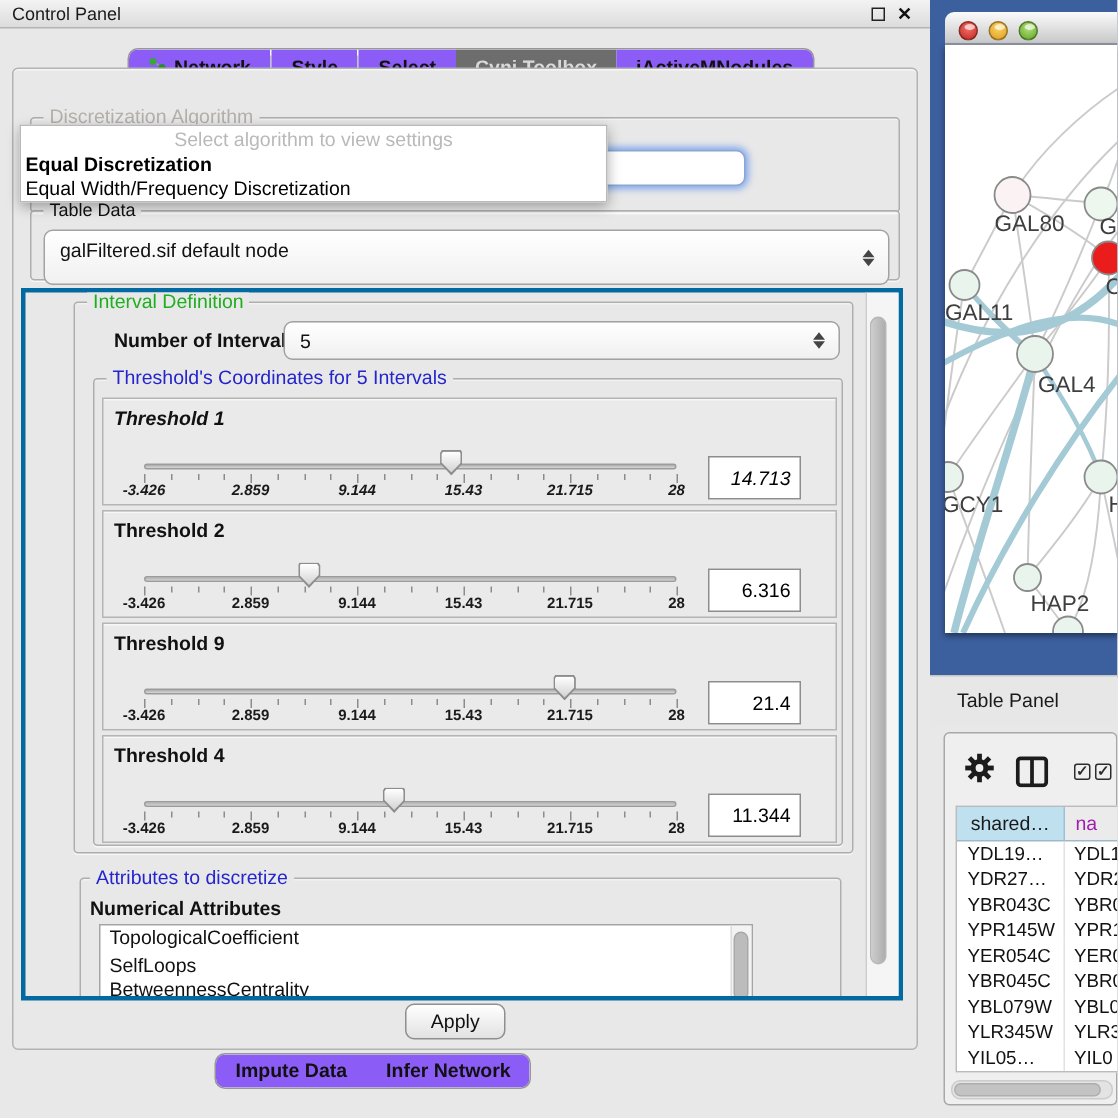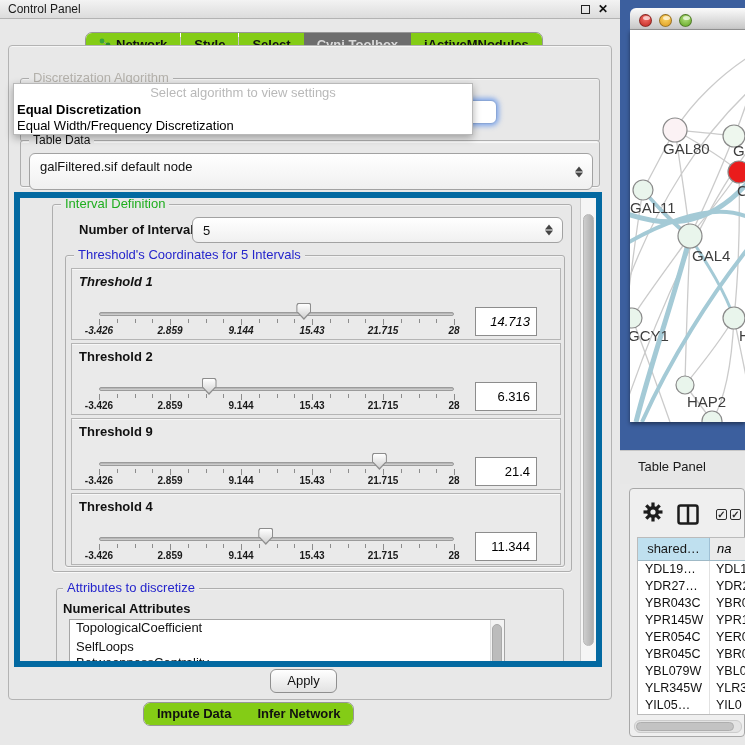--- a/index.html
+++ b/index.html
@@ -12,21 +12,21 @@
     font-size:12px; color:#1a1a1a; line-height:18px; padding-left:8px; }
   .tb-icons { position:absolute; top:0; right:12px; height:18px; display:flex; gap:8px; align-items:center; }
   .float-icon { width:9px; height:9px; border:1.5px solid #222; background:transparent; }
   .close-icon { font-size:12px; font-weight:bold; color:#111; line-height:10px; }
 
   .tabbar { position:absolute; display:flex; background:#fff; border:1px solid #979797;
     border-radius:7px; overflow:hidden; height:25px; }
   #top-tabs { left:85px; top:32px; }
   #bottom-tabs { left:143px; top:702px; height:24px; }
   .tab { font-size:13px; font-weight:bold; color:#111; padding:0 13px; line-height:23px;
-    display:flex; align-items:center; gap:5px; background:#84cc16; white-space:nowrap; }
+    display:flex; align-items:center; gap:5px; background:#8b5cf6; white-space:nowrap; }
   #bottom-tabs .tab { line-height:22px; }
   .tab.sel { background:#6d6d6d; color:#d9d9d9; }
   .tabsep { width:1px; background:#c3c3c3; margin:4px 0; }
 
   #outer-box { position:absolute; left:8px; top:45px; width:604px; height:655px;
     border:1px solid #b3b3b3; border-radius:4px; background:#e8e8e8;
     box-shadow:inset 0 1px 0 #f6f6f6; }
 
   .groupbox { position:absolute; border:1px solid #aeaeae; border-radius:3px;
     box-shadow:0 1px 0 #f8f8f8, inset 0 1px 0 #f2f2f2; }
@@ -35,39 +35,39 @@
   .gt-green { color:#1fae1f; font-size:13px; }
   .gt-blue  { color:#2525cc; font-size:13px; }
   .gt-black { color:#111; }
   .gt-gray  { color:#b3b0aa; font-size:13px; }
 
   #algo-group { left:20px; top:78px; width:580px; height:64px; }
   #algo-combo { position:absolute; left:28px; top:100px; width:469px; height:24px;
     background:#fff; border:1px solid #8aa6d6; border-radius:6px;
     box-shadow:0 0 5px 2px rgba(95,145,235,.75); z-index:1; }
 
-  #algo-popup { position:absolute; left:13px; top:83px; width:460px; height:52px;
+  #algo-popup { position:absolute; left:13px; top:83px; width:392px; height:52px;
     background:#fff; border:1px solid #b9b9b9; box-shadow:0 3px 8px rgba(0,0,0,.32); z-index:50; }
   .pp-placeholder { font-size:13px; color:#b9b9b9; text-align:center; height:18px; line-height:18px; }
   .pp-opt { font-size:13px; color:#000; height:16px; line-height:16px; padding-left:3px; white-space:nowrap; }
   .pp-opt.bold { font-weight:bold; }
 
   #tabledata-group { left:20px; top:140px; width:580px; height:47px; }
   .combo { position:absolute; background:linear-gradient(#ffffff,#f0f0f0); border:1px solid #a2a2a2;
     border-radius:6px; font-size:13px; color:#111; }
   .combo .val { padding-left:10px; line-height:25px; white-space:nowrap; overflow:hidden; }
   .spin-arrows { position:absolute; right:9px; top:50%; transform:translateY(-50%);
     display:flex; flex-direction:column; gap:1px; }
   .spin-arrows i { width:0; height:0; border-left:4px solid transparent; border-right:4px solid transparent; }
   .spin-arrows .up { border-bottom:5px solid #444; }
   .spin-arrows .dn { border-top:5px solid #444; }
   #tabledata-combo { left:8px; top:12px; width:564px; height:37px; }
 
   #scrollpane { position:absolute; left:14px; top:192px; width:588px; height:475px;
-    border:6px solid #0369a1; background:#e8e8e8; overflow:hidden; }
+    border:3px solid #0369a1; background:#e8e8e8; overflow:hidden; }
   #main-vscroll { position:absolute; left:560px; top:0; width:26px; height:473px;
     background:#f5f5f5; border-left:1px solid #cccccc; }
   #main-vscroll .thumb { position:absolute; left:2px; top:16px; width:11px; height:432px;
     border-radius:6px; background:linear-gradient(90deg,#cdcdcd,#aeaeae); border:1px solid #b7b7b7; }
 
   #interval-group { left:32px; top:6px; width:520px; height:368px; }
   #num-label { position:absolute; left:26px; top:13px; font-size:13px; font-weight:bold; color:#111; line-height:24px; }
   #num-spinner { left:139px; top:12px; width:371px; height:26px; }
   #thresh-group { left:12px; top:50px; width:500px; height:312px; }
 
@@ -116,21 +116,21 @@
   #tp-card { position:absolute; left:629px; top:488px; width:116px; height:249px;
     background:#efefef; border:1px solid #a8a8a8; border-radius:4px; }
   #tp-colicon { position:absolute; left:47px; top:15px; }
   .chk { position:absolute; top:20px; width:11px; height:11px; border:1.5px solid #2c2c2c;
     border-radius:2px; font-size:10px; font-weight:bold; line-height:9px; text-align:center; color:#2c2c2c; }
   #tp-table { position:absolute; left:7px; top:48px; width:109px; height:178px;
     background:#fff; border:1px solid #bbbbbb; overflow:hidden; }
   .tp-hrow { display:flex; height:23px; border-bottom:1px solid #9fb9c6; }
   .tp-h1 { width:72px; background:#bfe0ef; border-right:1px solid #9fc0d4; font-size:13px;
     color:#1a1a1a; text-align:center; line-height:22px; }
-  .tp-h2 { flex:1; background:#ebebeb; font-size:13px; color:#000000; padding-left:7px; line-height:22px;font-style:italic; }
+  .tp-h2 { flex:1; background:#ebebeb; font-size:13px; color:#a21caf; padding-left:7px; line-height:22px; }
   .tp-row { display:flex; height:17px; }
   .tp-c1 { width:72px; border-right:1px solid #e2e2e2; font-size:12.5px; color:#111;
     padding-left:7px; line-height:17px; white-space:nowrap; overflow:hidden; }
   .tp-c2 { flex:1; font-size:12.5px; color:#111; padding-left:6px; line-height:17px;
     white-space:nowrap; overflow:hidden; }
   #tp-hscroll { position:absolute; left:4px; top:231px; width:108px; height:13px;
     background:#e3e3e3; border-radius:6px; border:1px solid #cccccc; }
   #tp-hscroll .hthumb { position:absolute; left:1px; top:1px; width:98px; height:9px;
     background:#c3c3c3; border-radius:5px; border:1px solid #aeaeae; }
   svg { display:block; }

